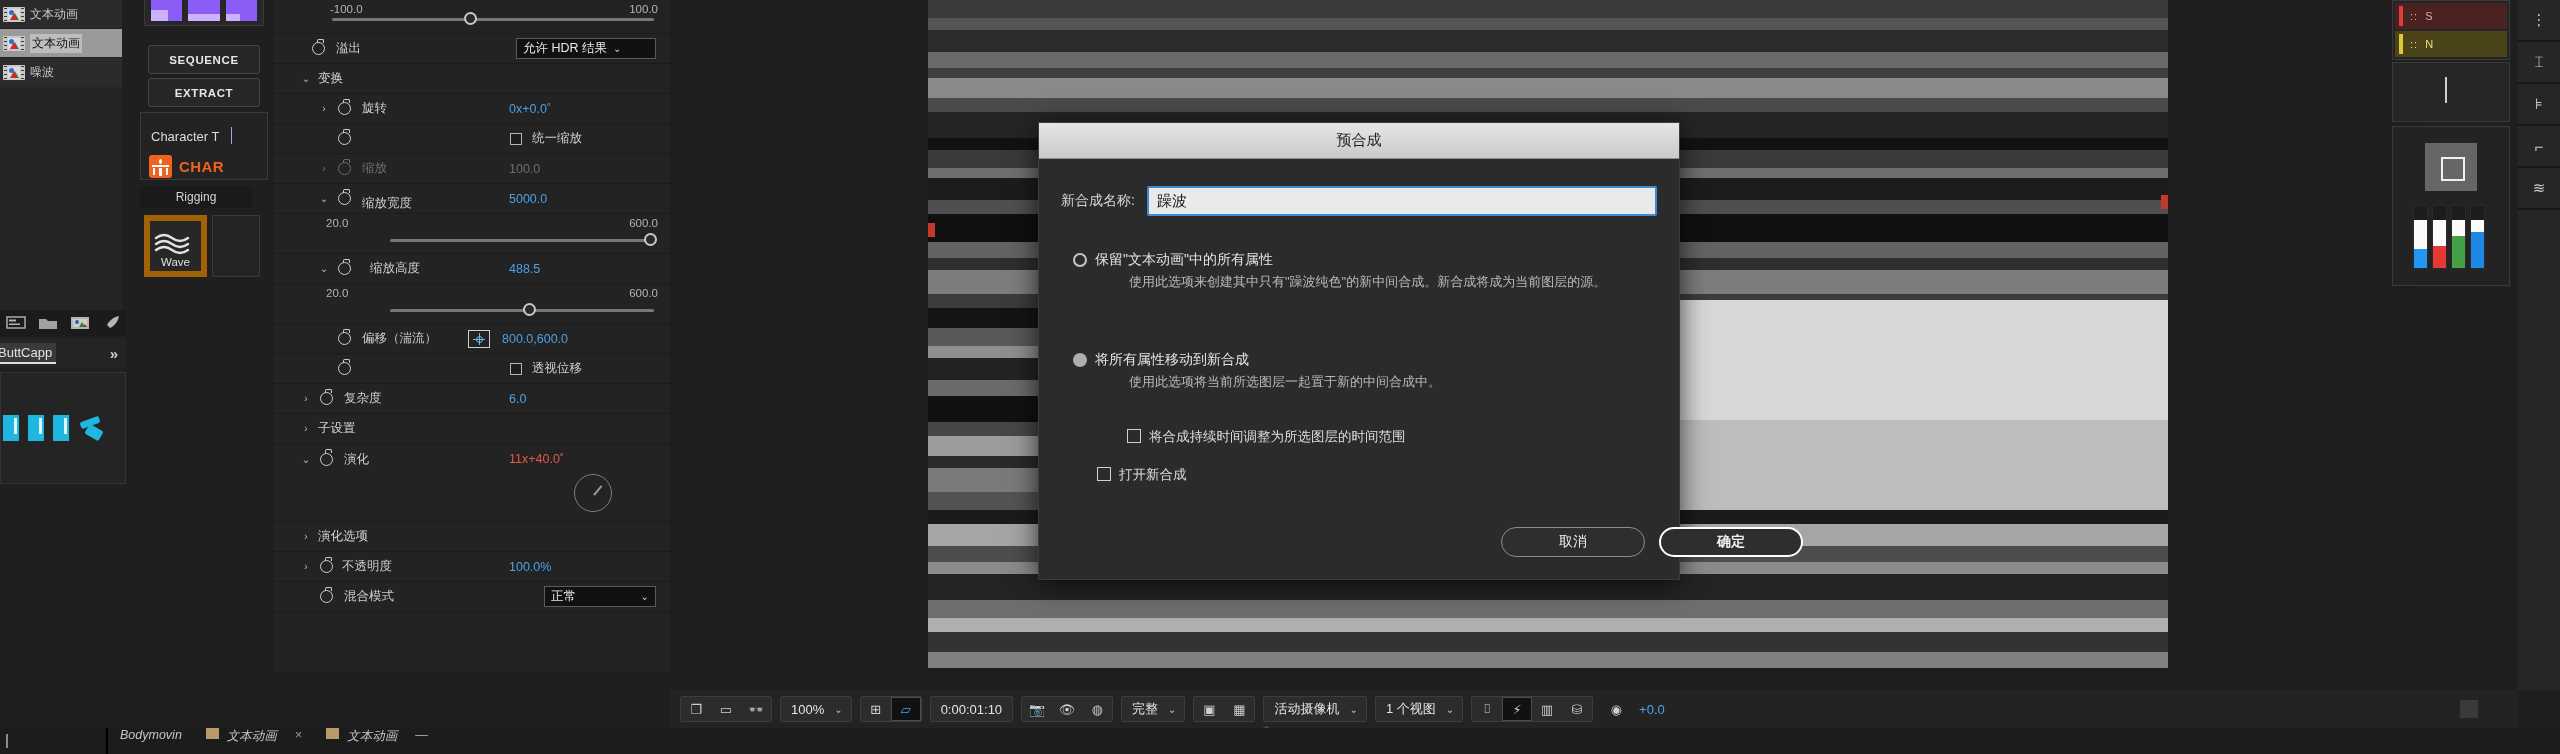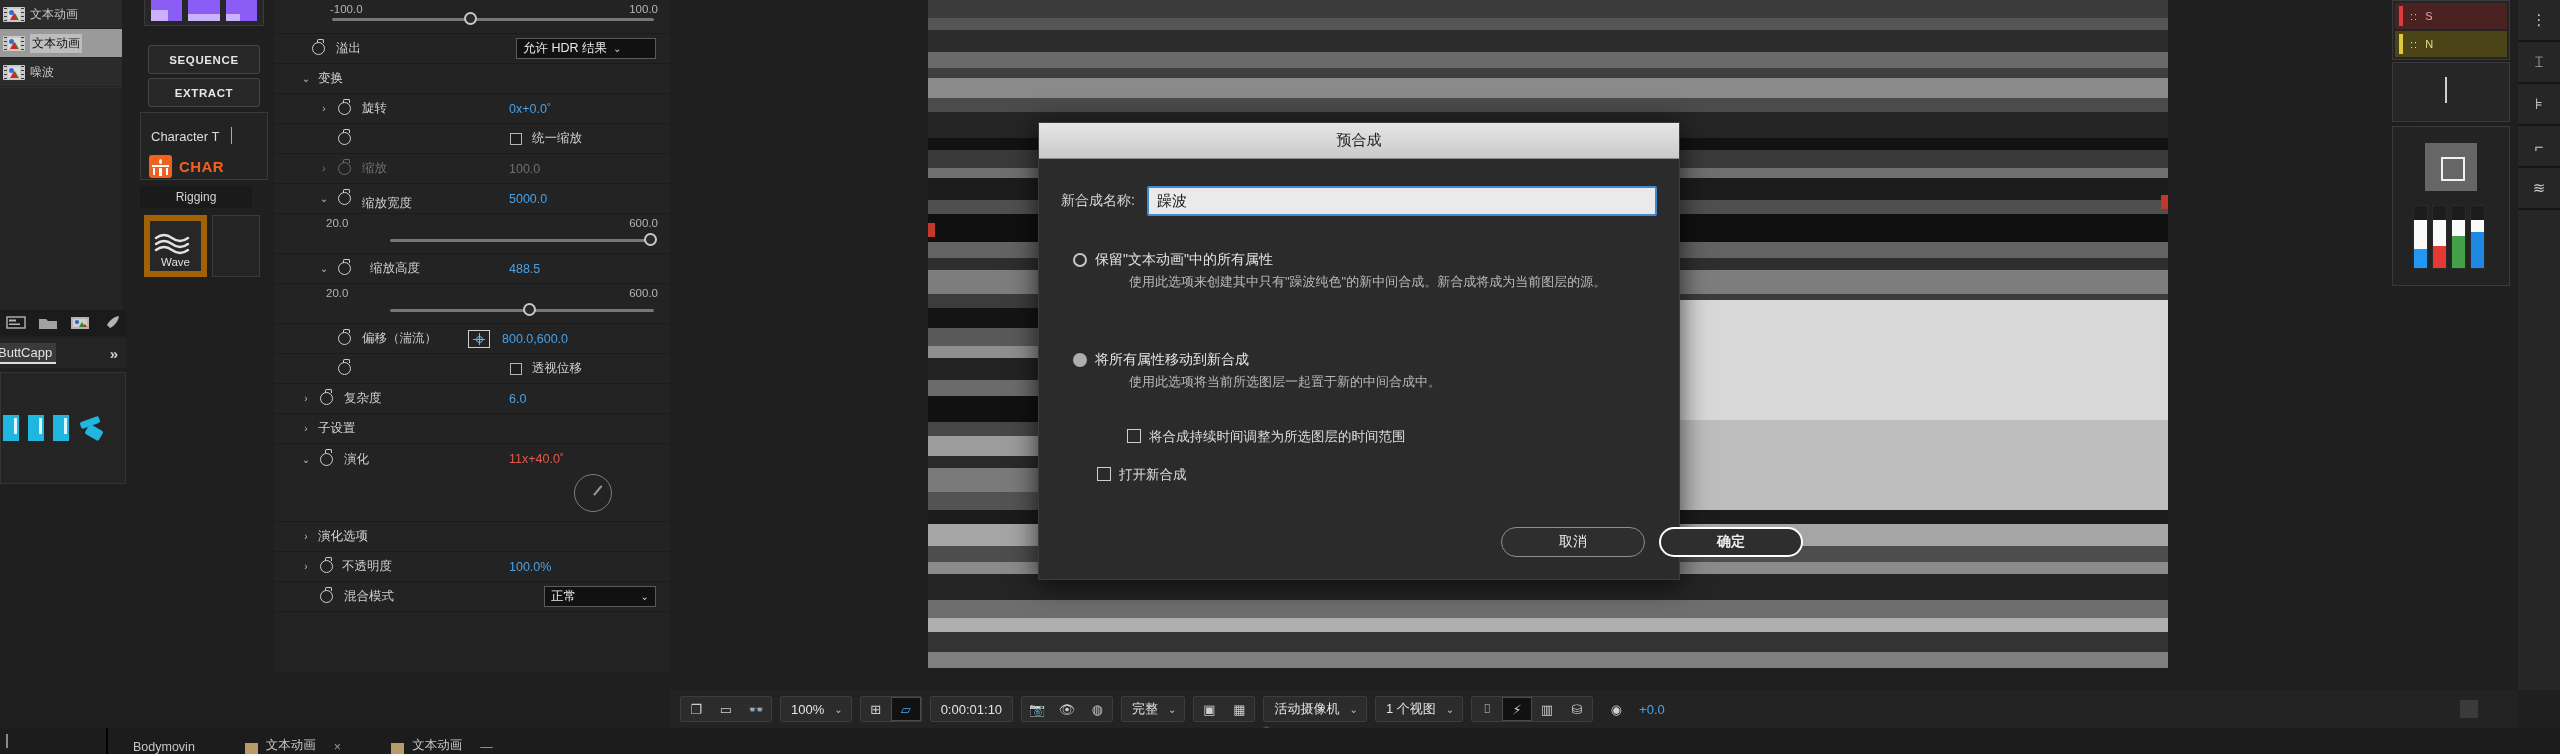--- a/index.html
+++ b/index.html
@@ -223,22 +223,22 @@
   #wm-hex { width:17px; height:19px; background:#4a4a4a;
             clip-path:polygon(50% 0,100% 25%,100% 75%,50% 100%,0 75%,0 25%);
             display:flex;align-items:center;justify-content:center;
             font-size:10px;color:#cfcfcf;font-weight:bold;}
 
   
   #tabstrip { left:0; top:728px; width:2560px; height:26px; background:#1c1c1c;
               display:flex; align-items:center; }
   #tab-left-nub { width:108px; height:26px; background:#1c1c1c; border-right:2px solid #000;
                   display:flex; align-items:center; padding-left:6px; }
-  .tabitem { display:flex; align-items:flex-end; gap:8px; padding:0 25px; height:26px;
-             font-size:12.5px; color:#c6c6c6; }
+  .tabitem { display:flex; align-items:flex-start; gap:8px; padding:0 12px; height:26px;
+             font-size:12.5px; color:#c6c6c6;font-style:italic; }
   .tabsw { width:13px; height:11px; background:#b89b68; }
 
   
   #vscroll { left:2460px; top:700px; width:18px; height:18px; background:#3a3a3a; }
 </style>
 </head>
 <body>
 
 <div id="app">
 

